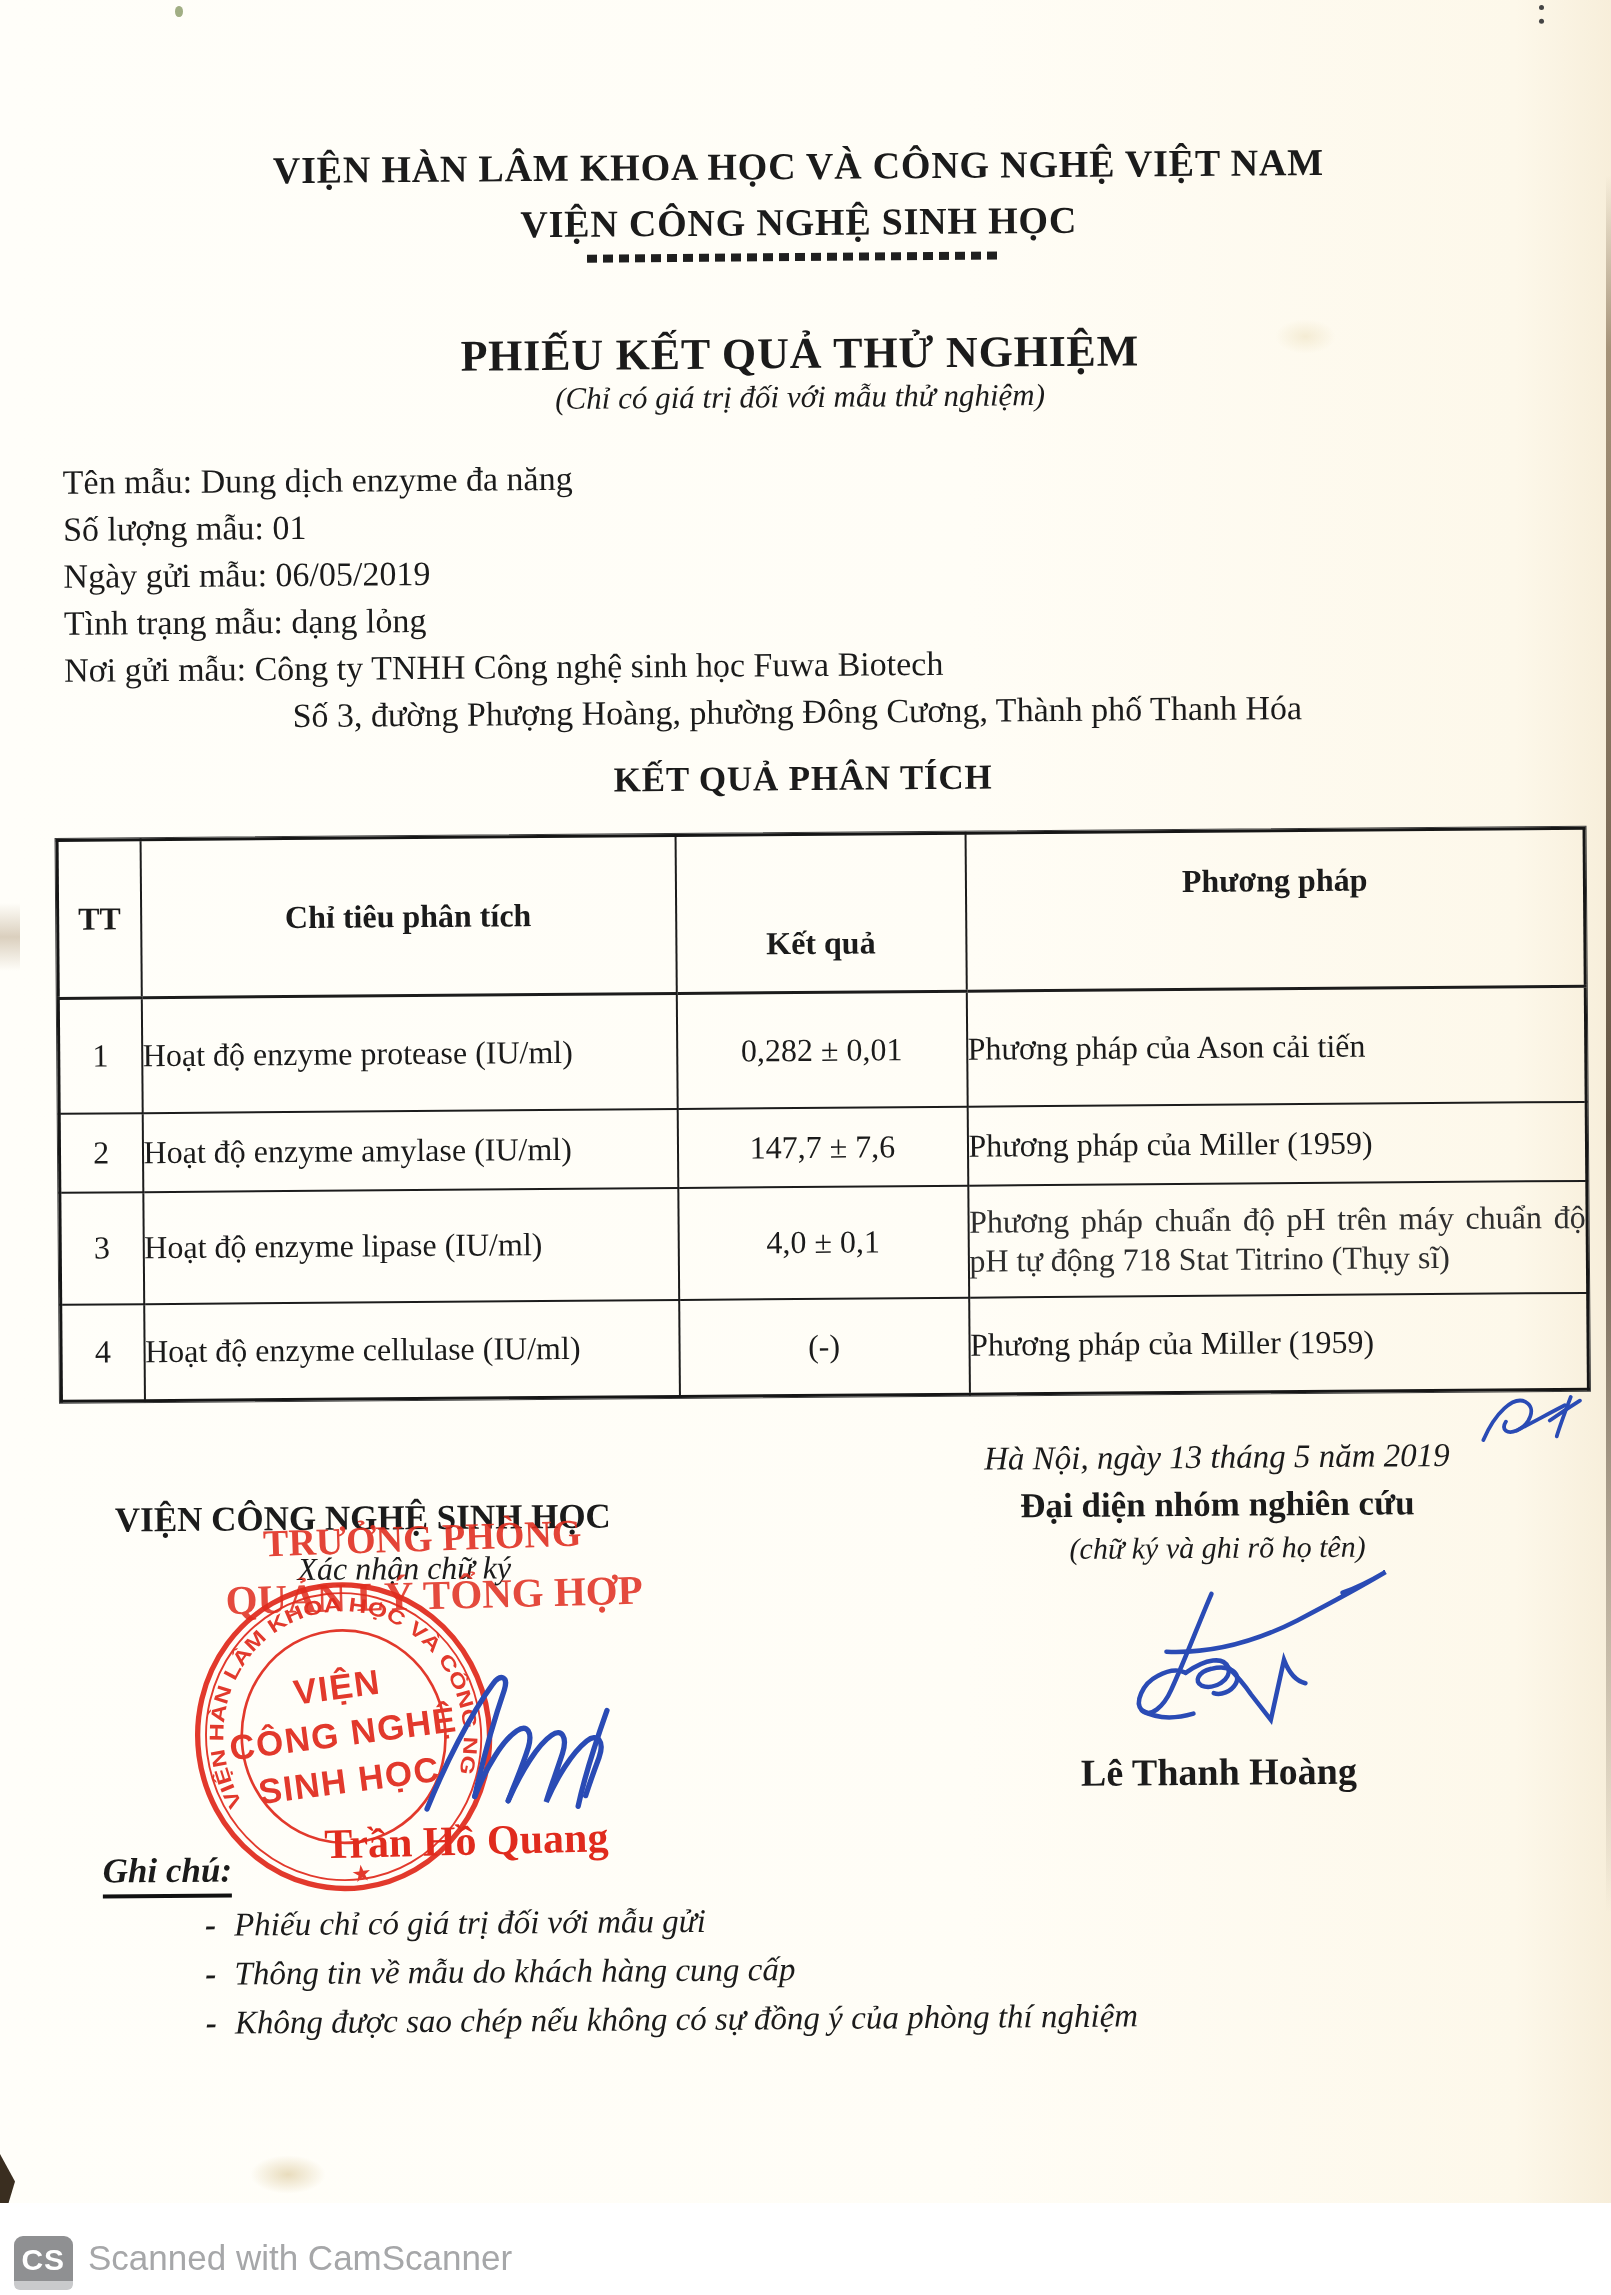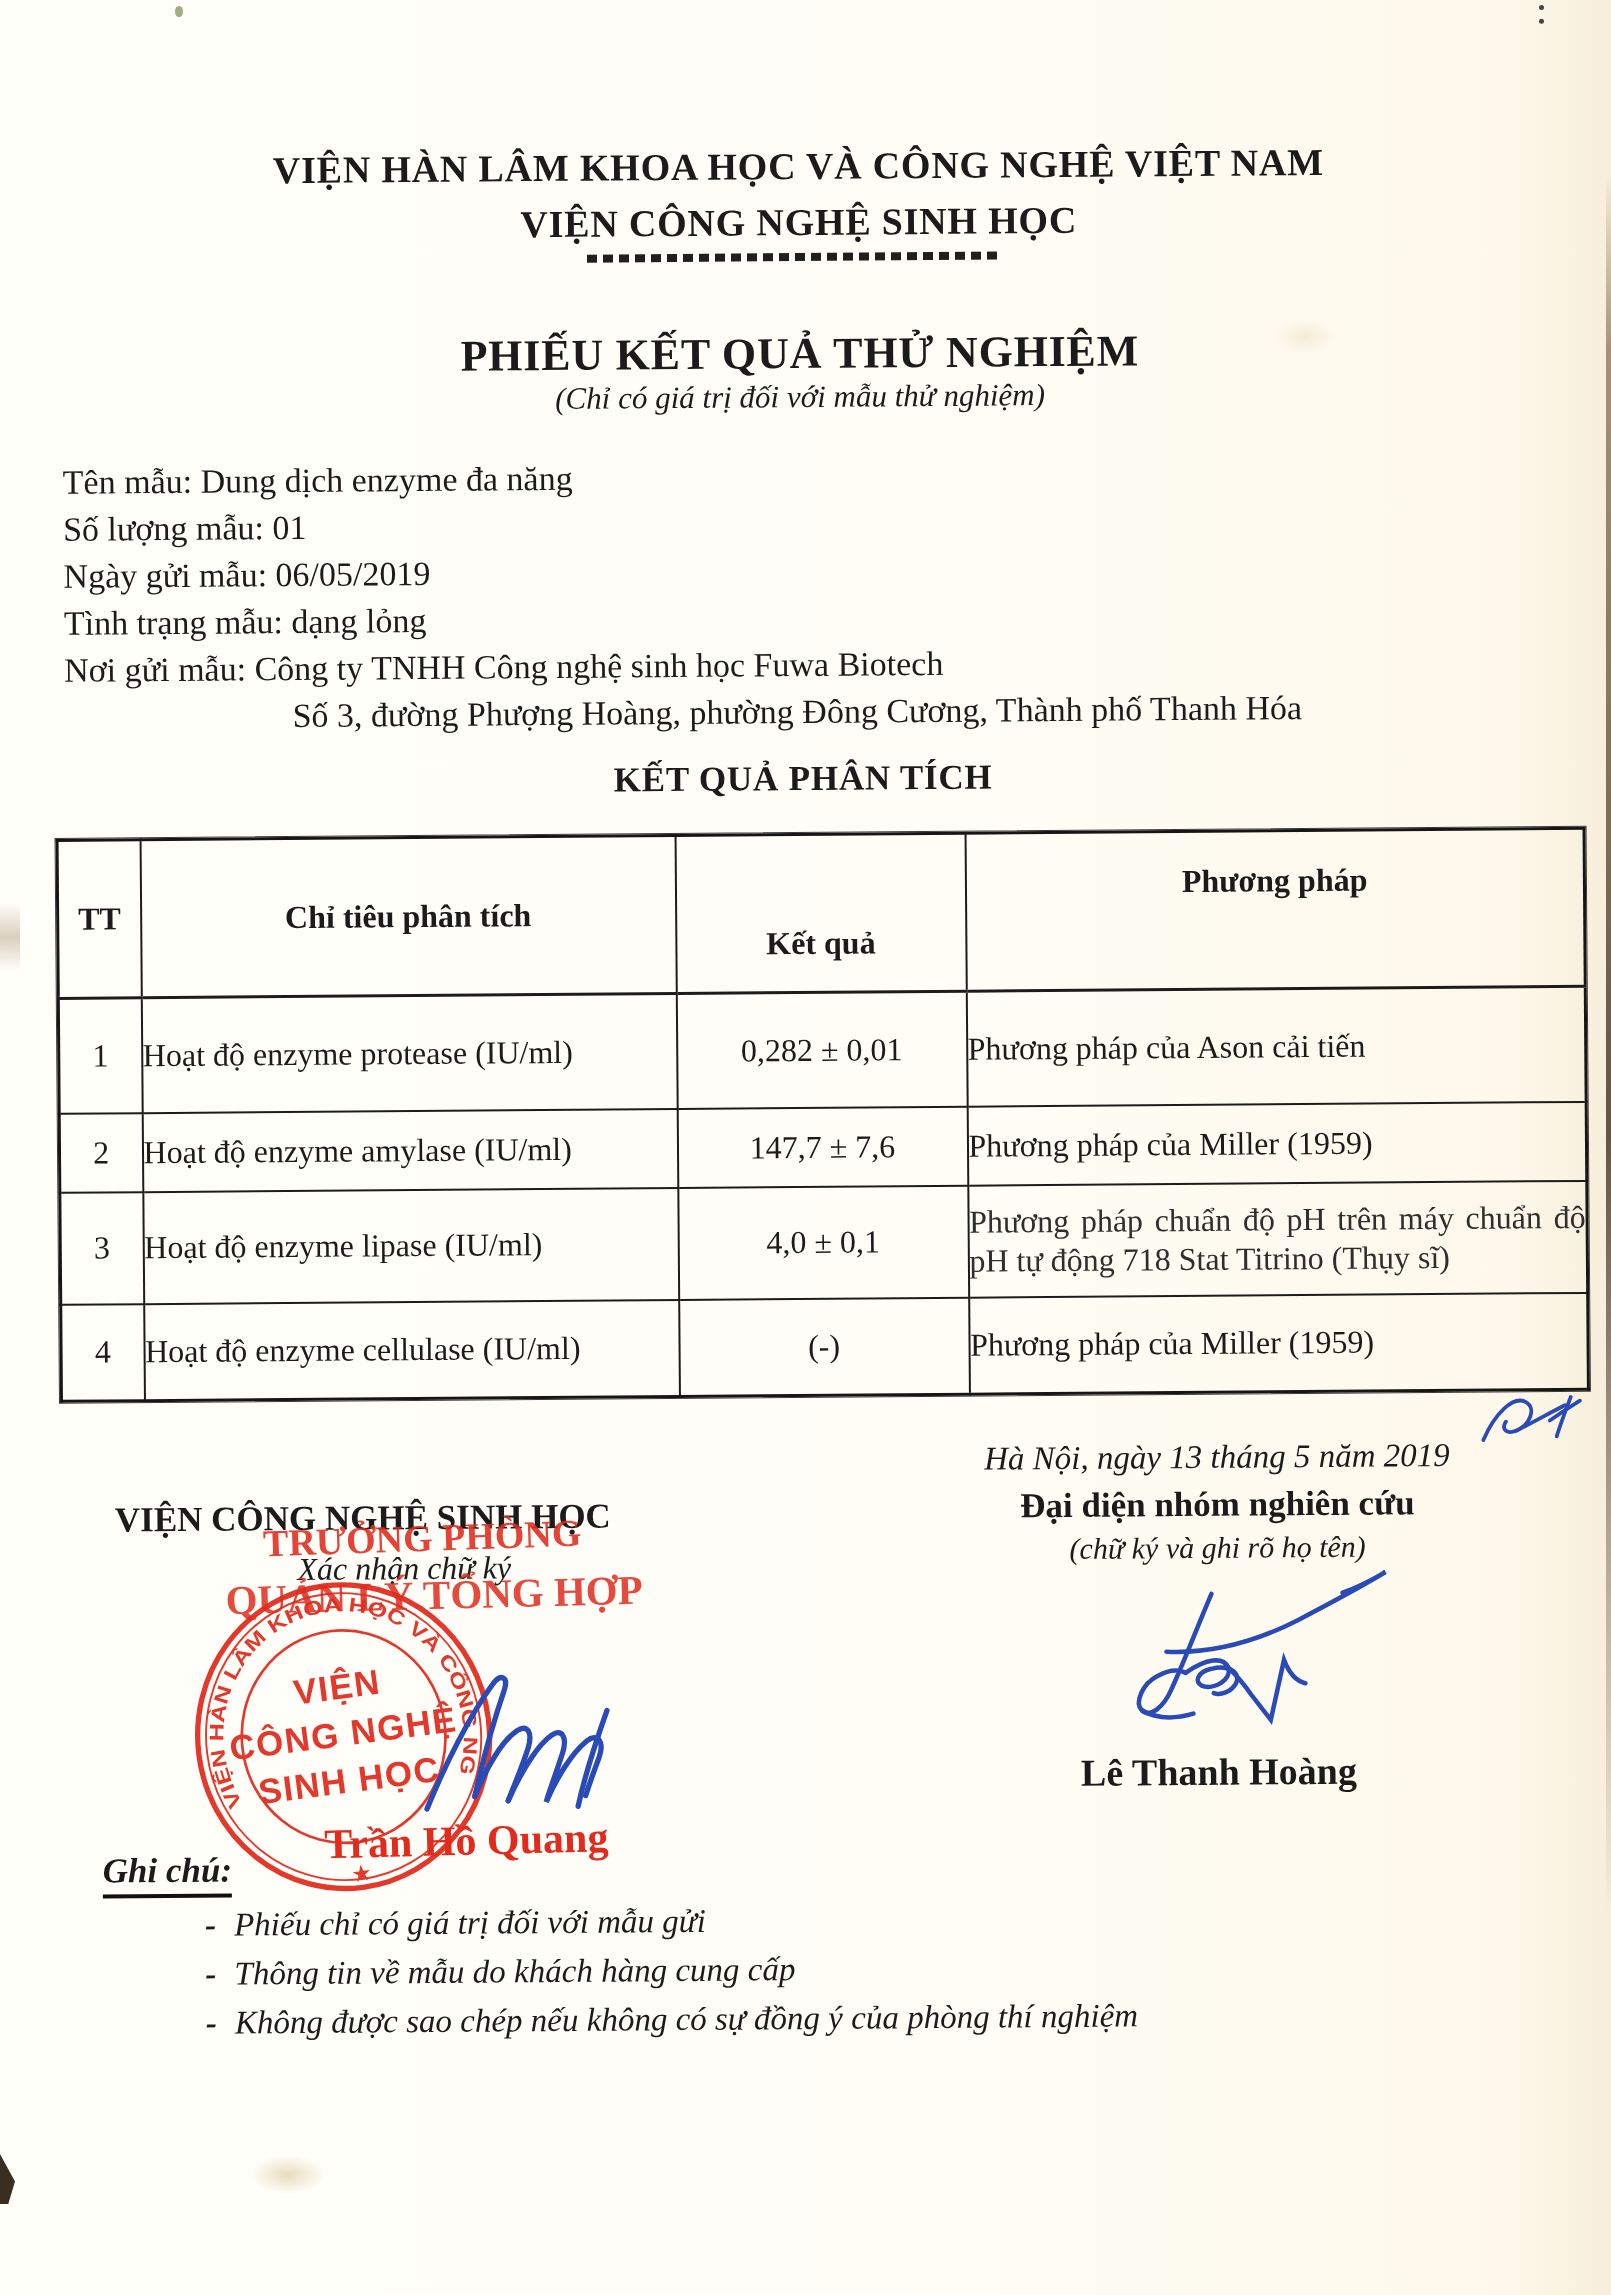--- a/index.html
+++ b/index.html
@@ -228,14 +228,19 @@
   </div>
 
   <div class="edge-right"></div>
   <div class="corner-dark"></div>
   <div class="speck-green"></div>
   <div class="speck-colon"></div>
   <div class="stain1"></div>
   <div class="stain2"></div>
   <div class="stain3"></div>
 
+  <div class="footer-bar">
+    <div class="cs-logo">CS</div>
+    <div class="cs-tab"></div>
+    <div class="cs-text">Scanned with CamScanner</div>
+  </div>
 </div>
 
 
 </body></html>

